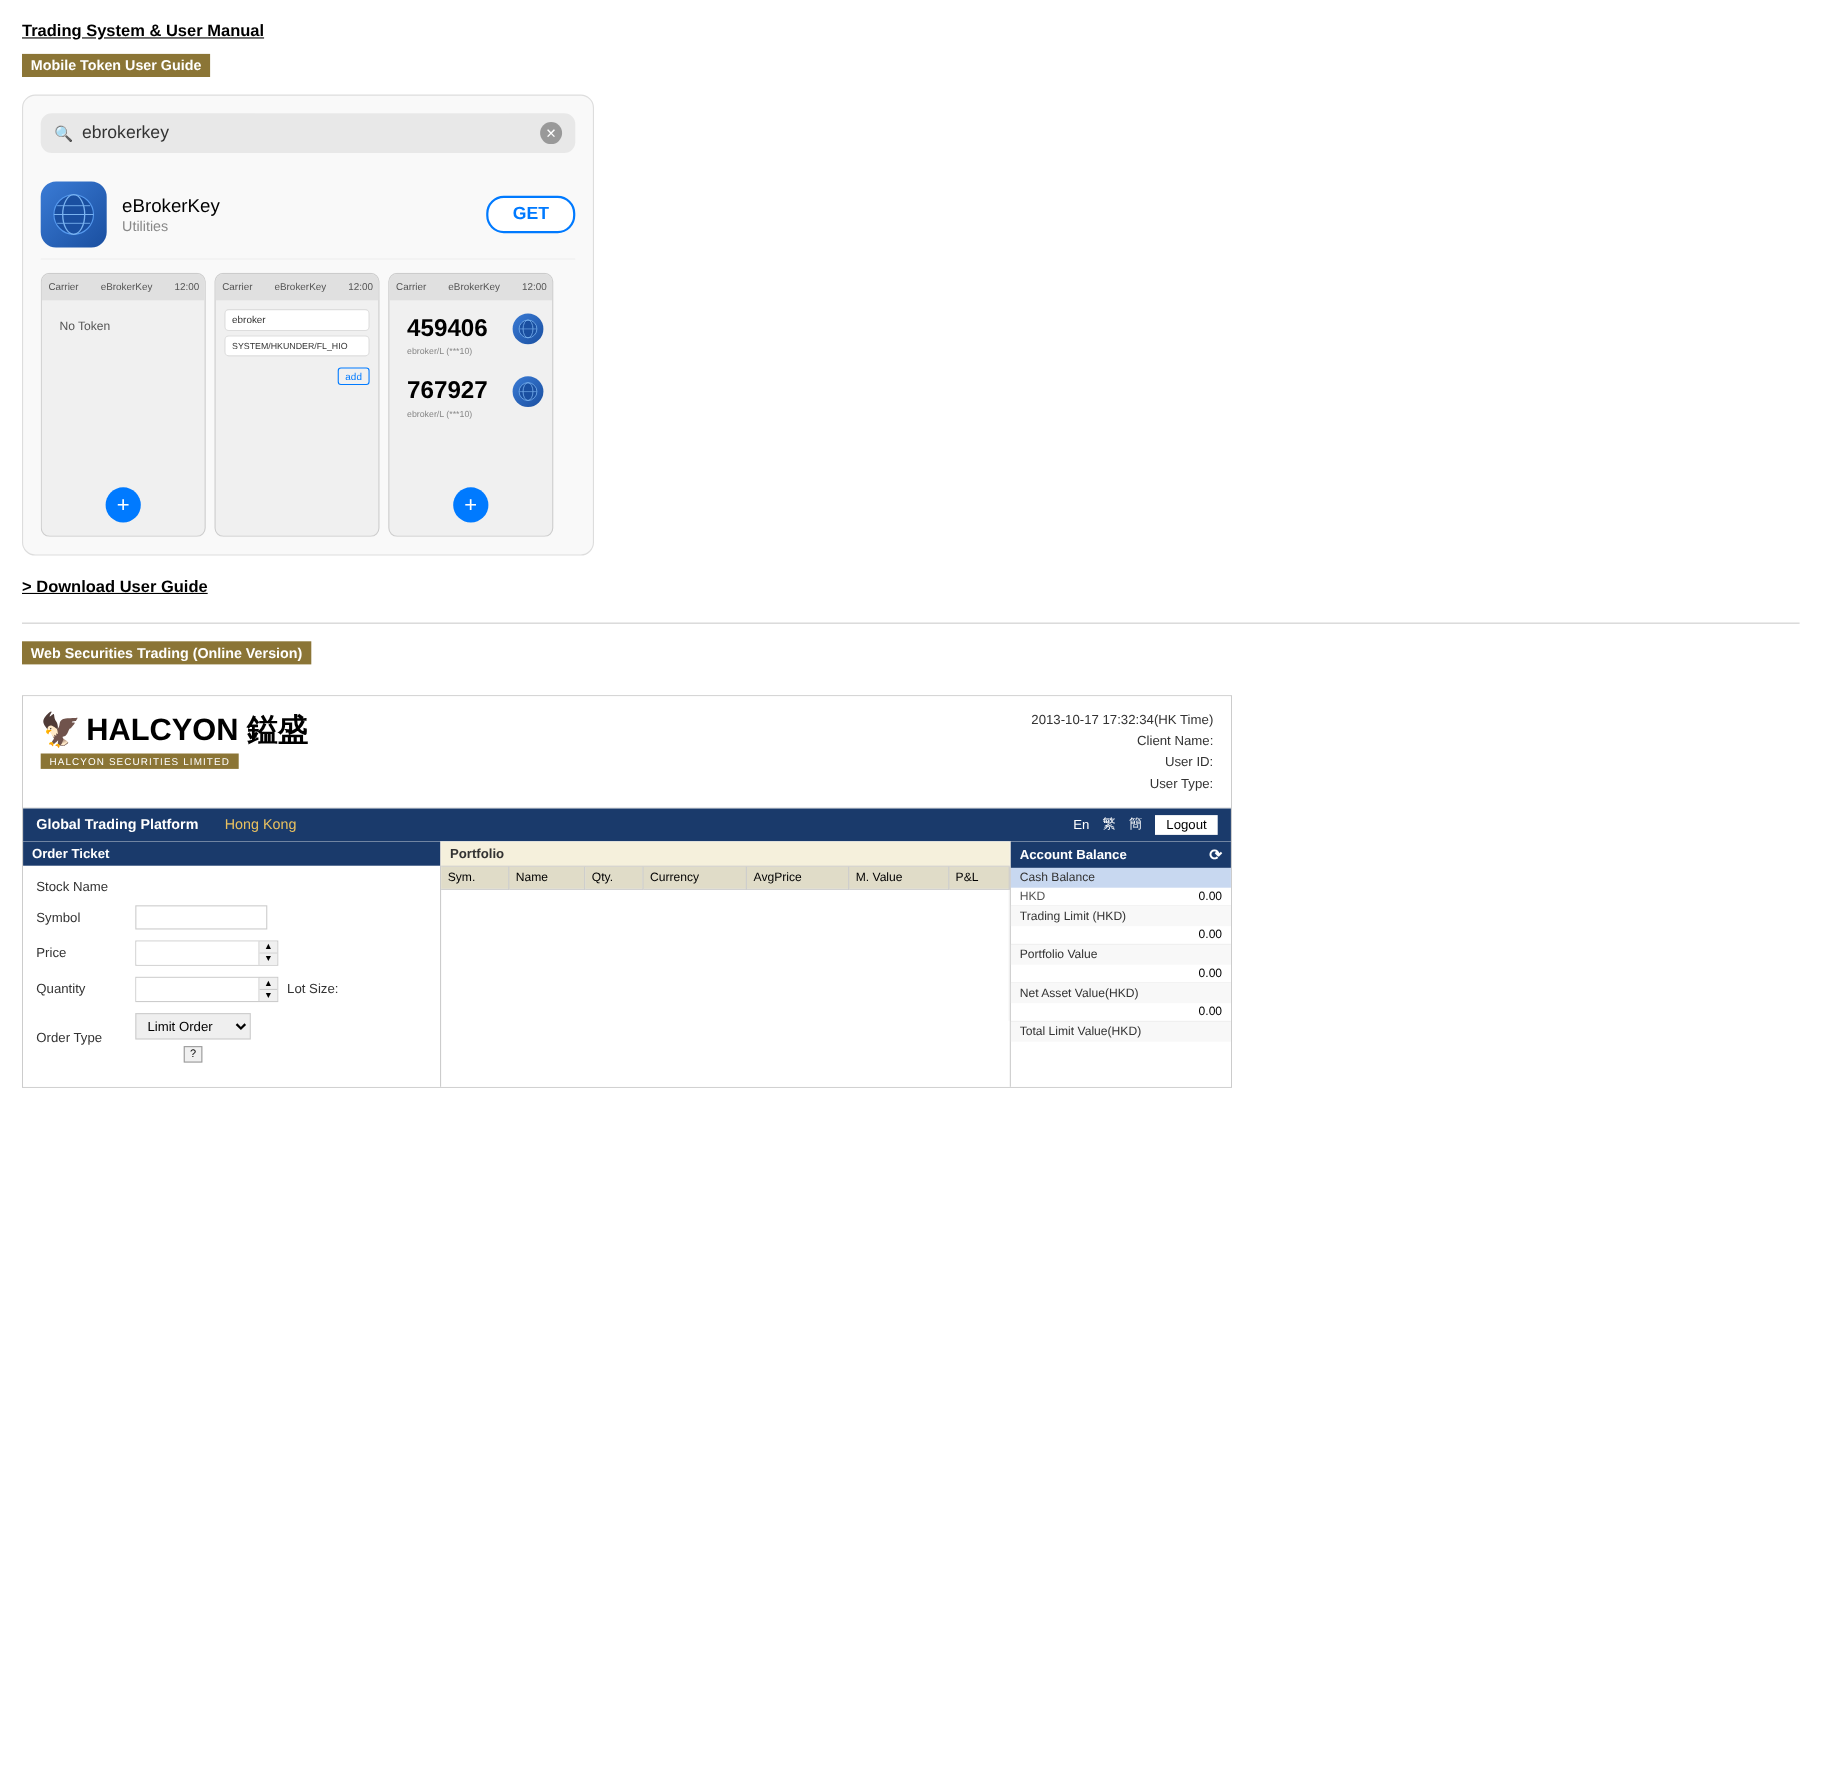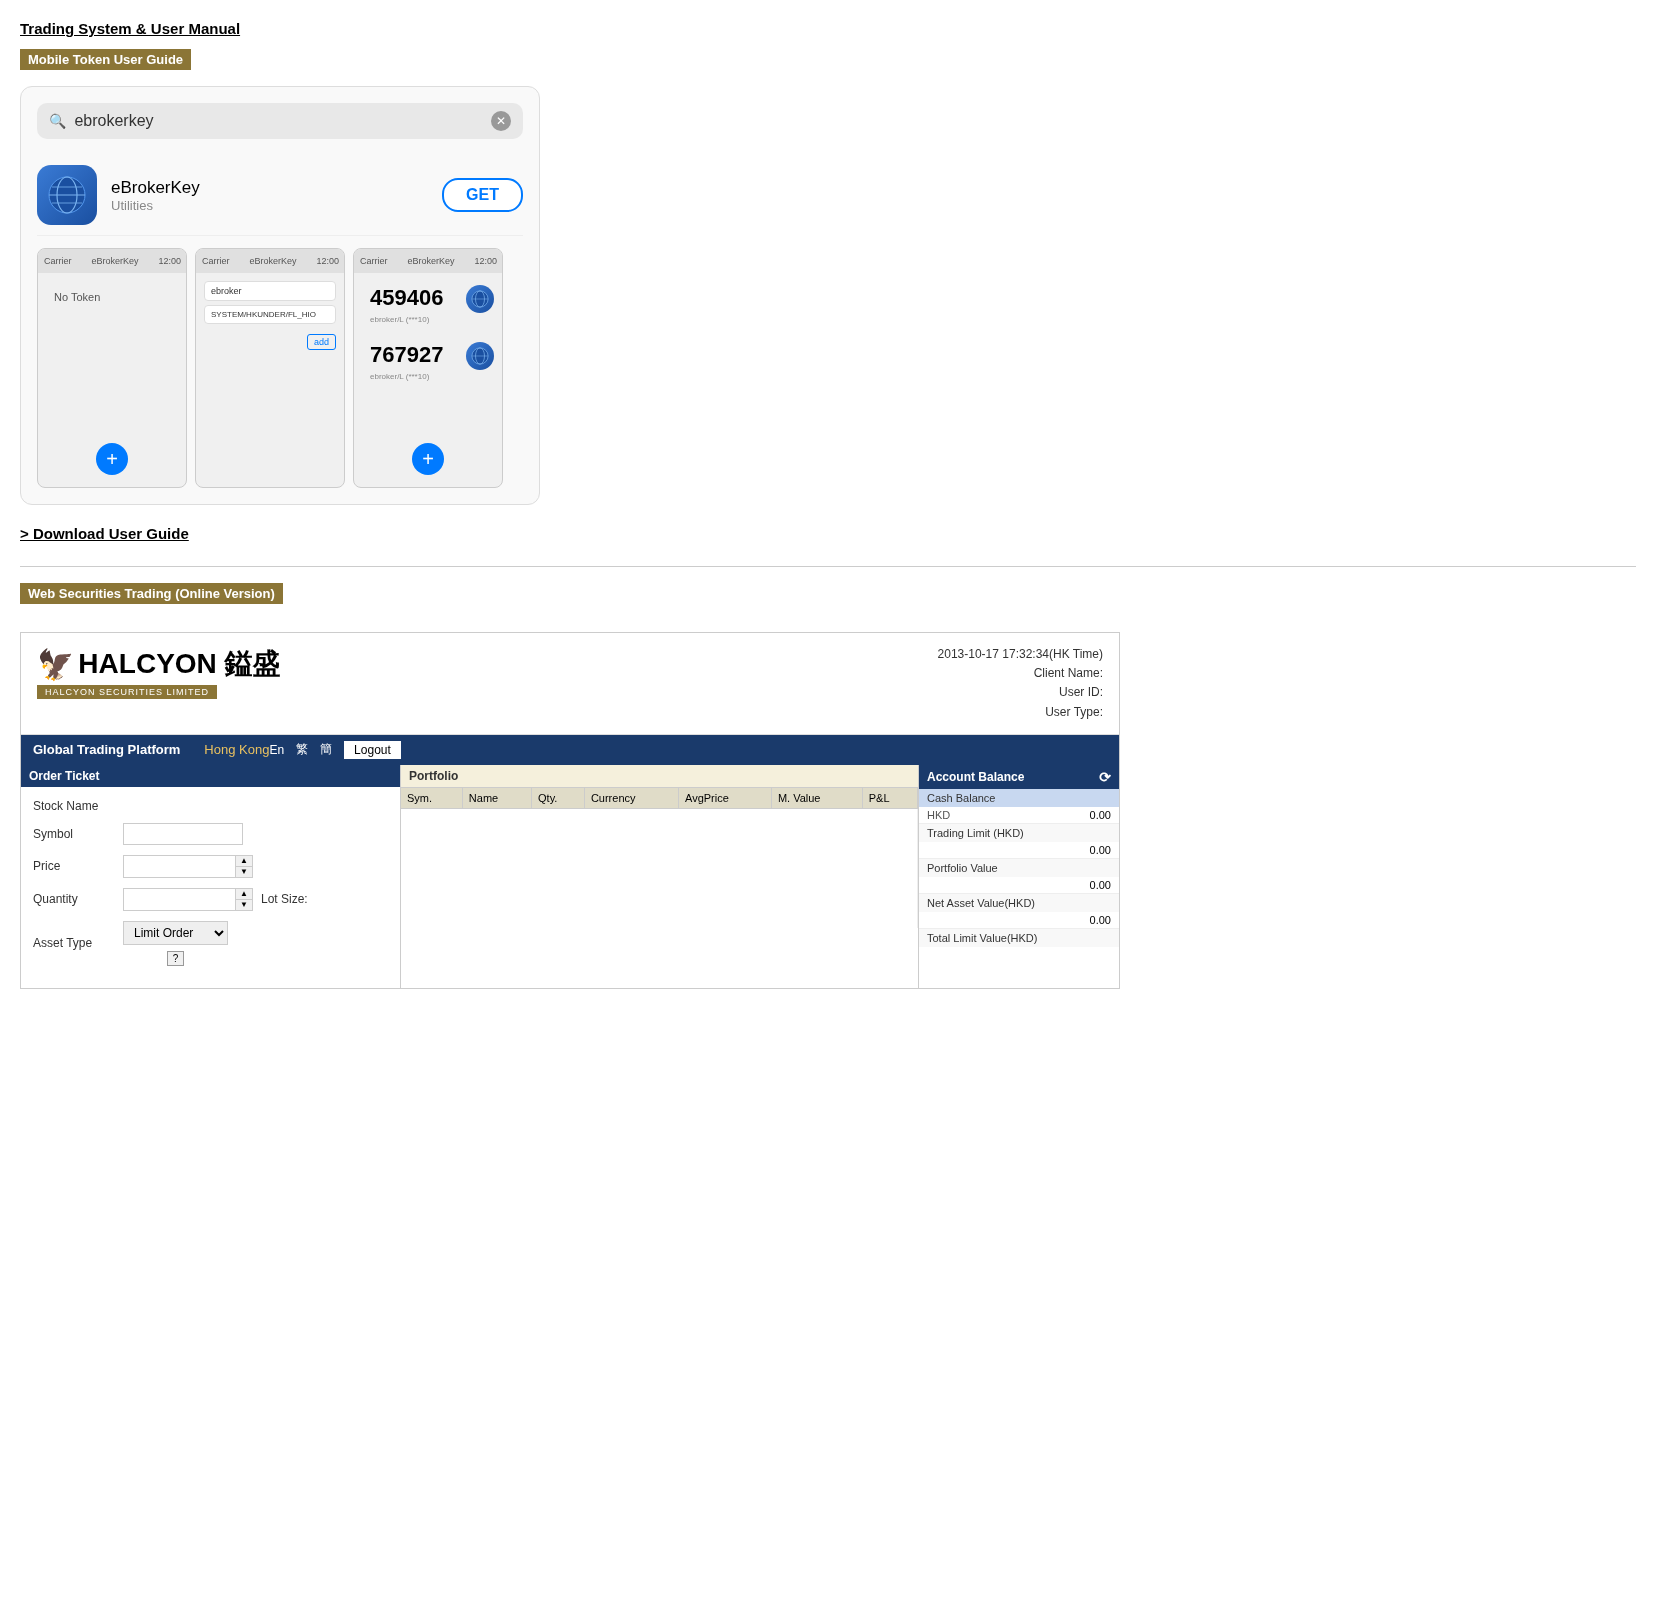--- a/index.html
+++ b/index.html
@@ -280,21 +280,21 @@
       font-size: 12px;
       color: #333;
       line-height: 1.6;
     }
 
     
     .trading-nav {
       background: #1a3a6b;
       display: flex;
       align-items: center;
-      justify-content: flex-start;
+      justify-content: space-between;
       padding: 6px 12px;
     }
 
     .trading-nav-left {
       display: flex;
       gap: 24px;
       align-items: center;
     }
 
     .nav-item-platform {
@@ -707,21 +707,21 @@
               <input type="text" value="" style="">
               <div class="spin-buttons">
                 <button class="spin-btn">▲</button>
                 <button class="spin-btn">▼</button>
               </div>
             </div>
             <span class="lot-size-label">Lot Size:</span>
           </div>
 
           <div class="form-row">
-            <span class="form-label">Asset Type</span>
+            <span class="form-label">Order Type</span>
             <div class="order-type-select">
               <select>
                 <option>Limit Order</option>
                 <option>Market Order</option>
                 <option>Stop Order</option>
               </select>
               <button class="help-btn">?</button>
             </div>
           </div>
         </div>

